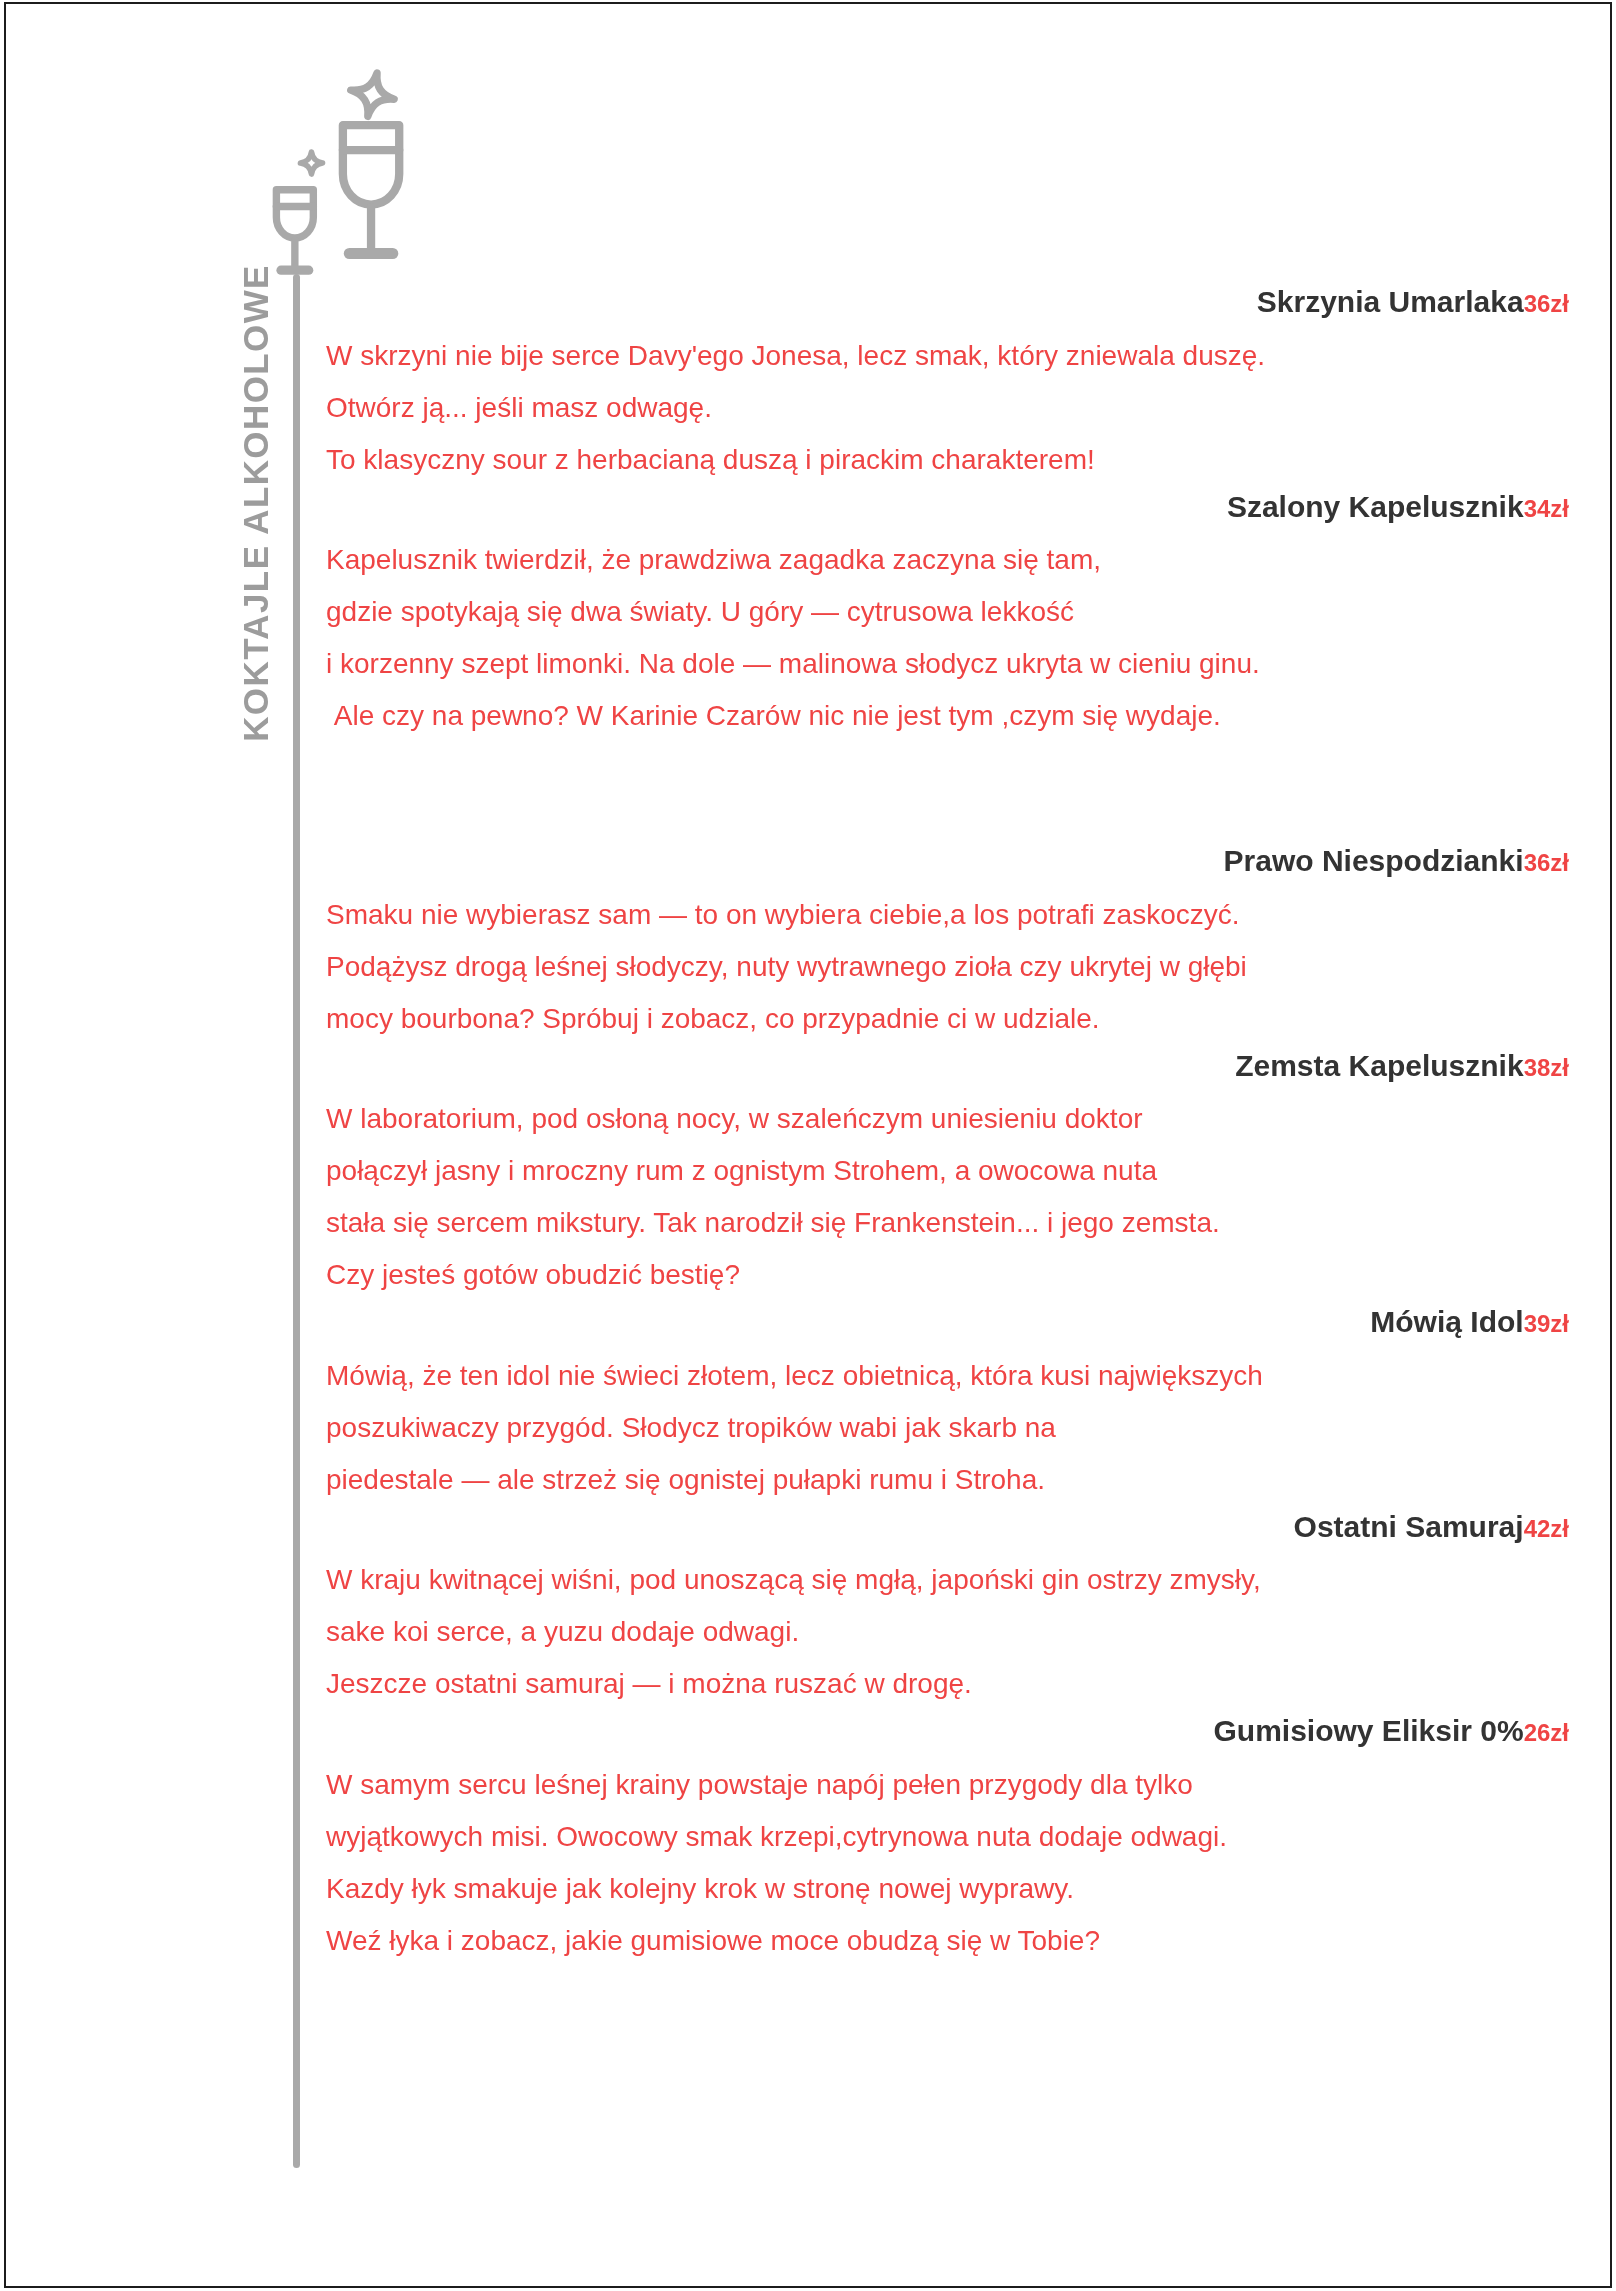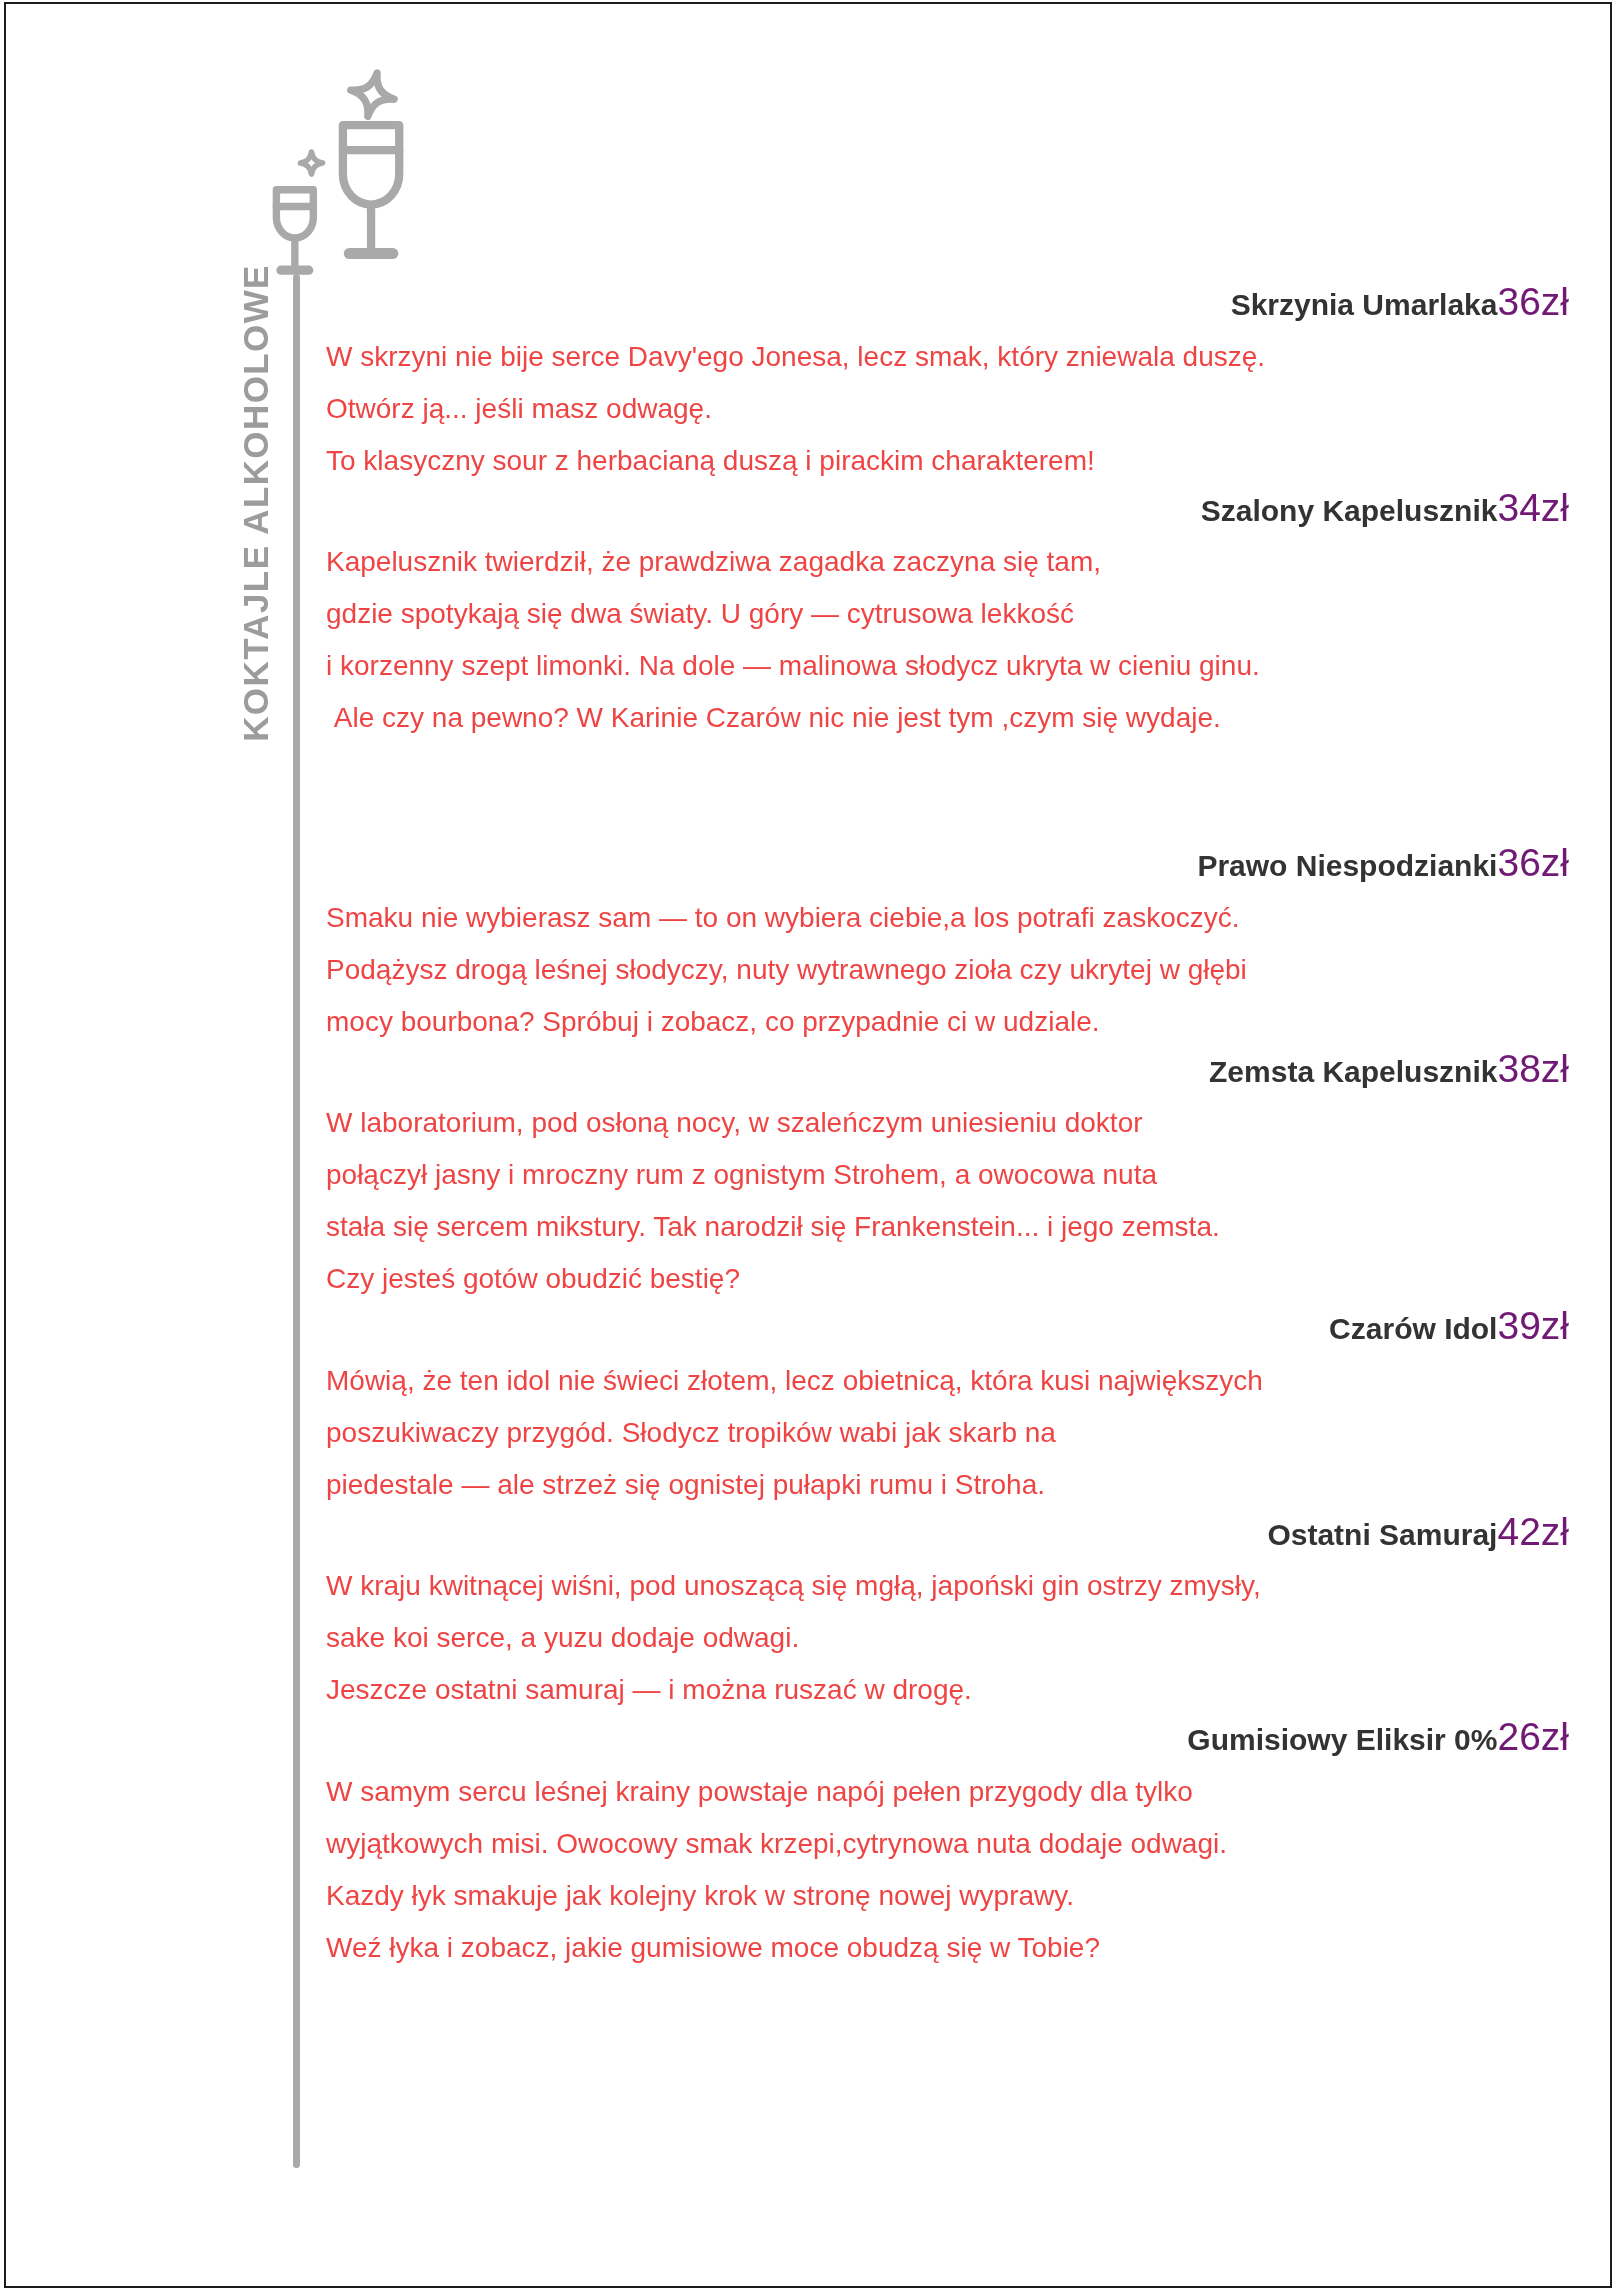--- a/index.html
+++ b/index.html
@@ -53,23 +53,23 @@
     align-items:baseline;
     line-height:41px;
     margin-bottom:5.5px;
   }
   .iname{
     font-size:30px;
     font-weight:700;
     color:#333333;
   }
   .iprice{
-    font-size:39px;
-    font-weight:400;
-    color:#701a75;
+    font-size:24px;
+    font-weight:700;
+    color:#ef4444;
   }
   .dline{
     font-size:28px;
     font-weight:400;
     color:#ef4444;
     line-height:52px;
     white-space:pre-wrap;
   }
 </style>
 </head>
@@ -140,21 +140,21 @@
       <div class="iprice">38zł</div>
     </div>
   <div class="dline">W laboratorium, pod osłoną nocy, w szaleńczym uniesieniu doktor</div>
         <div class="dline">połączył jasny i mroczny rum z ognistym Strohem, a owocowa nuta</div>
         <div class="dline">stała się sercem mikstury. Tak narodził się Frankenstein... i jego zemsta.</div>
         <div class="dline">Czy jesteś gotów obudzić bestię?</div>
       </div>
 
   <div class="item">
     <div class="head">
-      <div class="iname">Czarów Idol</div>
+      <div class="iname">Mówią Idol</div>
       <div class="iprice">39zł</div>
     </div>
   <div class="dline">Mówią, że ten idol nie świeci złotem, lecz obietnicą, która kusi największych</div>
         <div class="dline">poszukiwaczy przygód. Słodycz tropików wabi jak skarb na</div>
         <div class="dline">piedestale — ale strzeż się ognistej pułapki rumu i Stroha.</div>
       </div>
 
   <div class="item">
     <div class="head">
       <div class="iname">Ostatni Samuraj</div>

